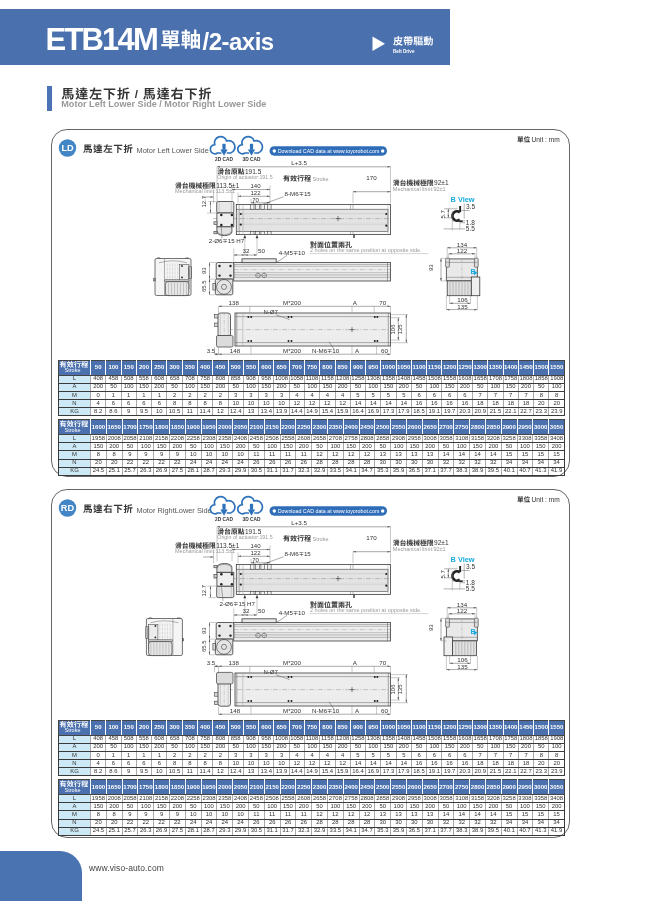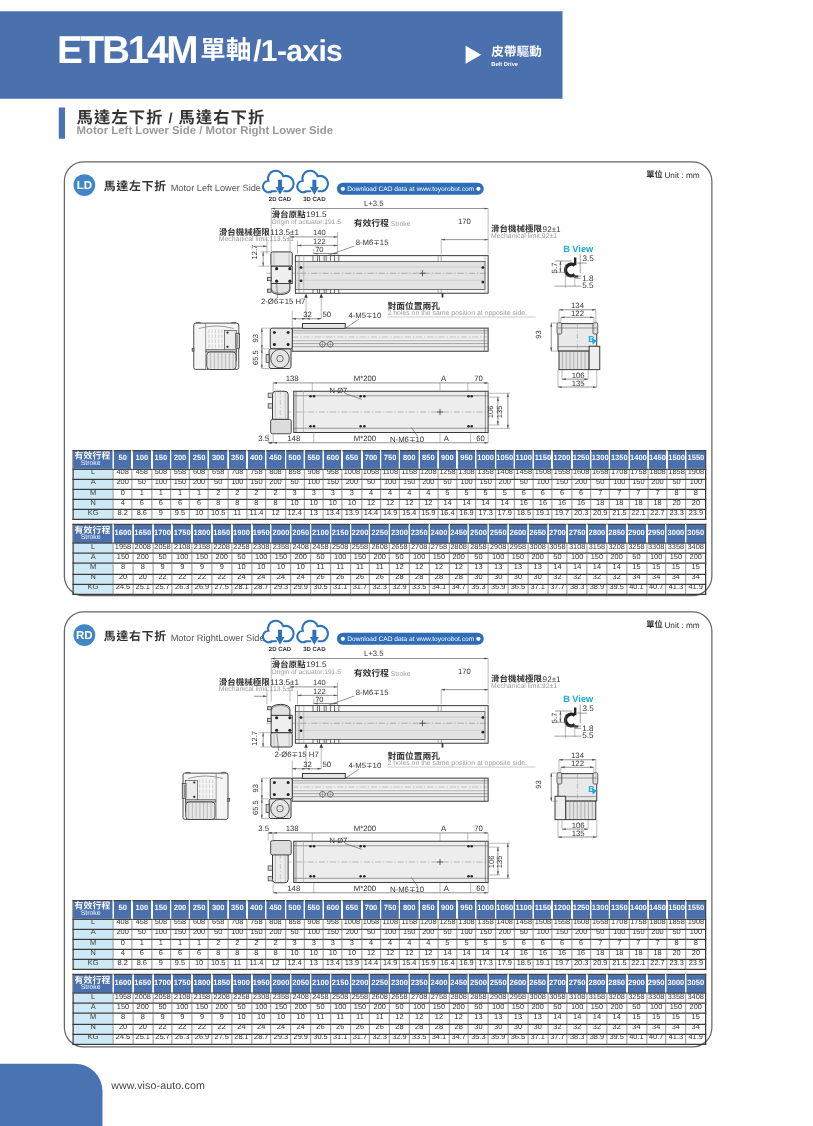--- a/index.html
+++ b/index.html
@@ -1,35 +1,35 @@
 <!DOCTYPE html>
 <html><head><meta charset="utf-8"><style>
 *{margin:0;padding:0;box-sizing:border-box}
 body{width:650px;height:901px;font-family:"Liberation Sans",sans-serif;background:#fff;position:relative;overflow:hidden}
-.hdr{position:absolute;left:0;top:9px;width:450px;height:70px;background:#4a70ae}
+.hdr{position:absolute;left:0;top:9px;width:450px;height:56px;background:#4a70ae}
 .hdr .t{position:absolute;left:45.5px;top:12.8px;font-size:31px;font-weight:bold;color:#fff;letter-spacing:-1.8px}
 .hdr .ax{position:absolute;left:202.5px;top:18.7px;font-size:24px;font-weight:bold;color:#fff;letter-spacing:-0.5px}
 .tbar{position:absolute;left:47px;top:86px;width:4.5px;height:25px;background:#4a72b4}
 .box{position:absolute;left:51px;width:519px;height:348px;border:1px solid #666;border-radius:16px;background:#fff}
 #b1{top:129px} #b2{top:489px;height:349px}
 .dt{position:absolute;left:6px;border-collapse:collapse;table-layout:fixed;width:507px;font-size:5.9px;color:#333}
 .dt td{border-top:0.8px solid #3a3a3a;border-bottom:0.8px solid #3a3a3a;border-left:0.6px solid #aaa;border-right:0.6px solid #aaa;text-align:center;vertical-align:middle;height:8.2px;padding:0;line-height:1;overflow:hidden;white-space:nowrap}
 .dt tr.h td{background:#4a70ae;color:#fff;font-weight:bold;font-size:6.05px;height:15px;border-color:#fff;border-top-color:#444;border-bottom-color:#444}
 .dt tr.h td:first-child{border-left-color:#444}
 .dt tr.h td:last-child{border-right-color:#444}
 .dt td.lc{background:#cde9f6;border-left:0.8px solid #3a3a3a}
 .dt tr td:last-child{border-right:0.8px solid #3a3a3a}
 .dt td.lbl{background:#4a70ae}
 .foot{position:absolute;left:0;top:851px;width:82px;height:50px;background:#4a73b2;border-radius:0 22px 0 0}
 .site{position:absolute;left:89px;top:863.3px;font-size:8.5px;font-weight:normal;color:#444;letter-spacing:0.1px}
 svg.ov{position:absolute;left:0;top:0;pointer-events:none;z-index:5}
 </style></head><body>
 <div class="hdr">
     <div class="t">ETB14M</div>
-    <div class="ax">/1-axis</div>
+    <div class="ax">/2-axis</div>
   </div>
 <div class="tbar"></div>
 <div class="box" id="b1">
     <table class="dt" style="top:229.5px">
       <colgroup>
         <col style="width:32px">
         <col span="31">
       </colgroup>
       <tbody>
         <tr class="h">

